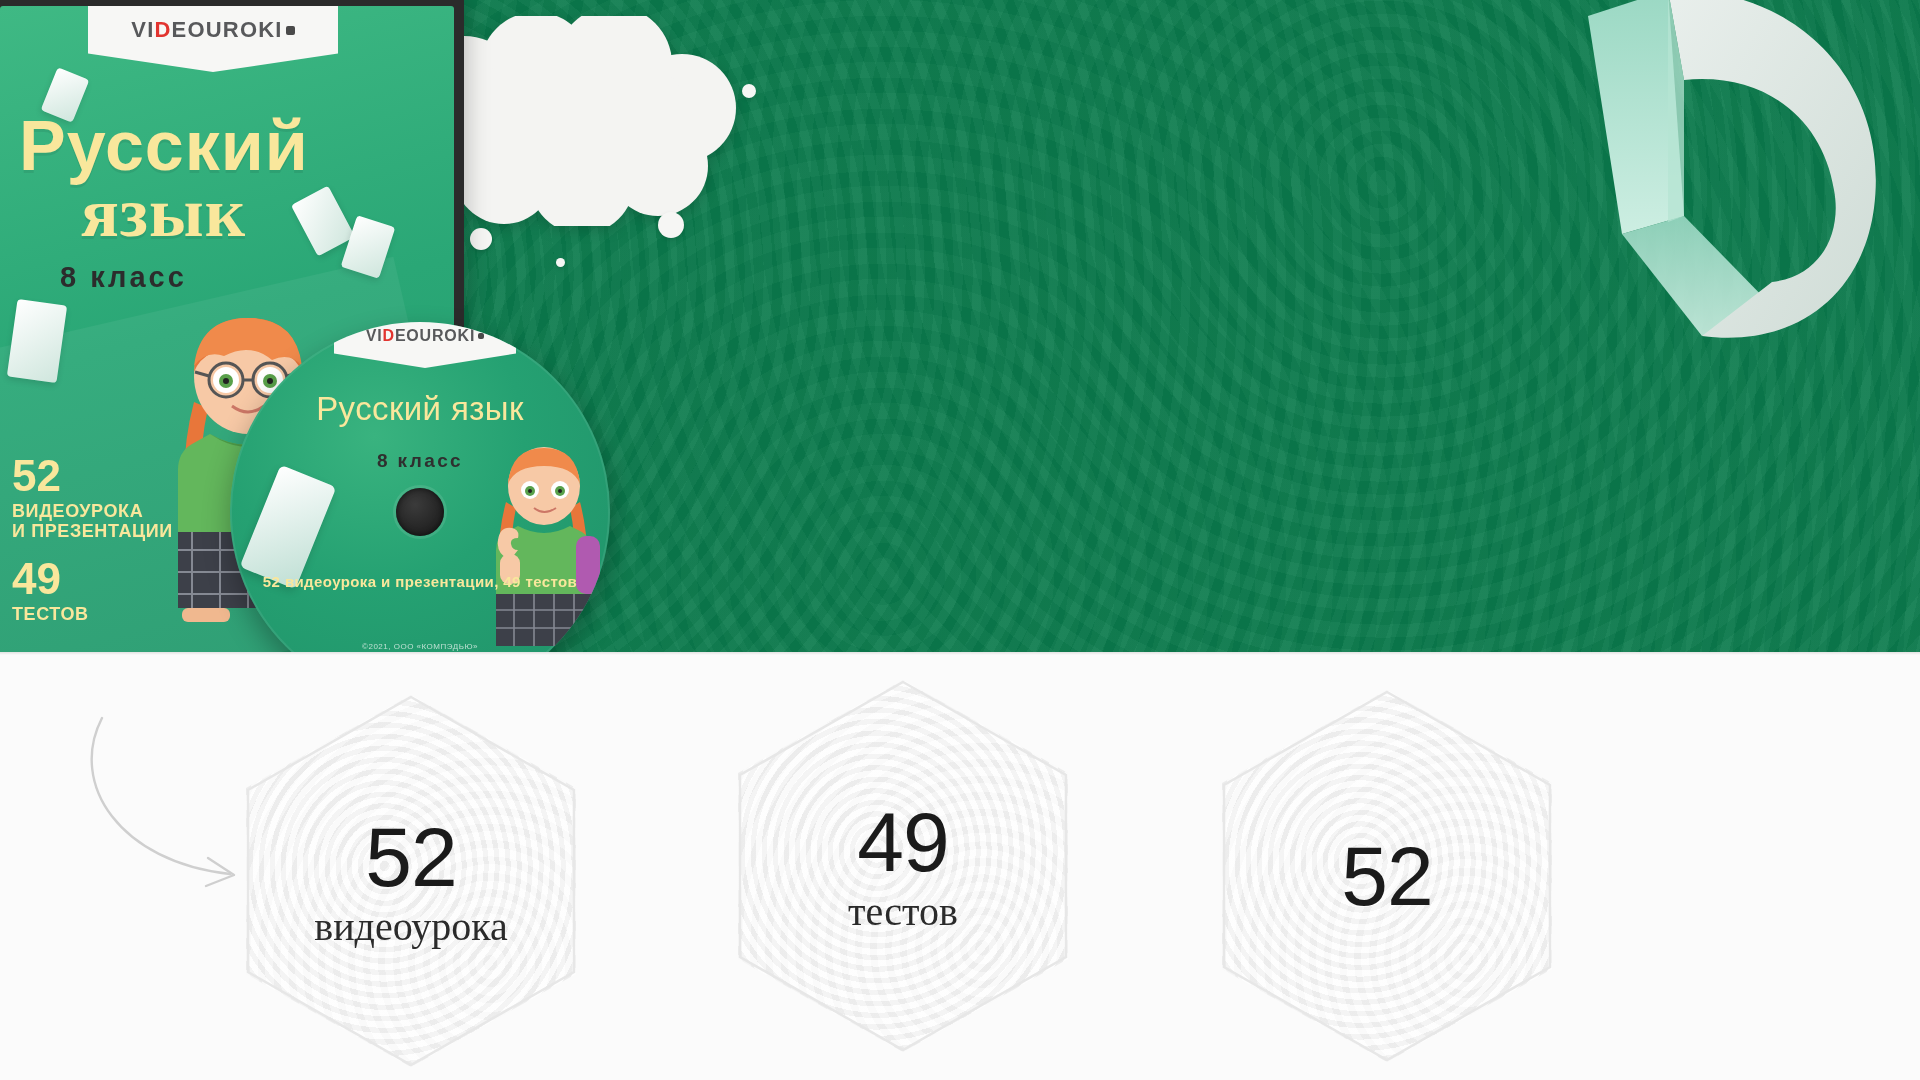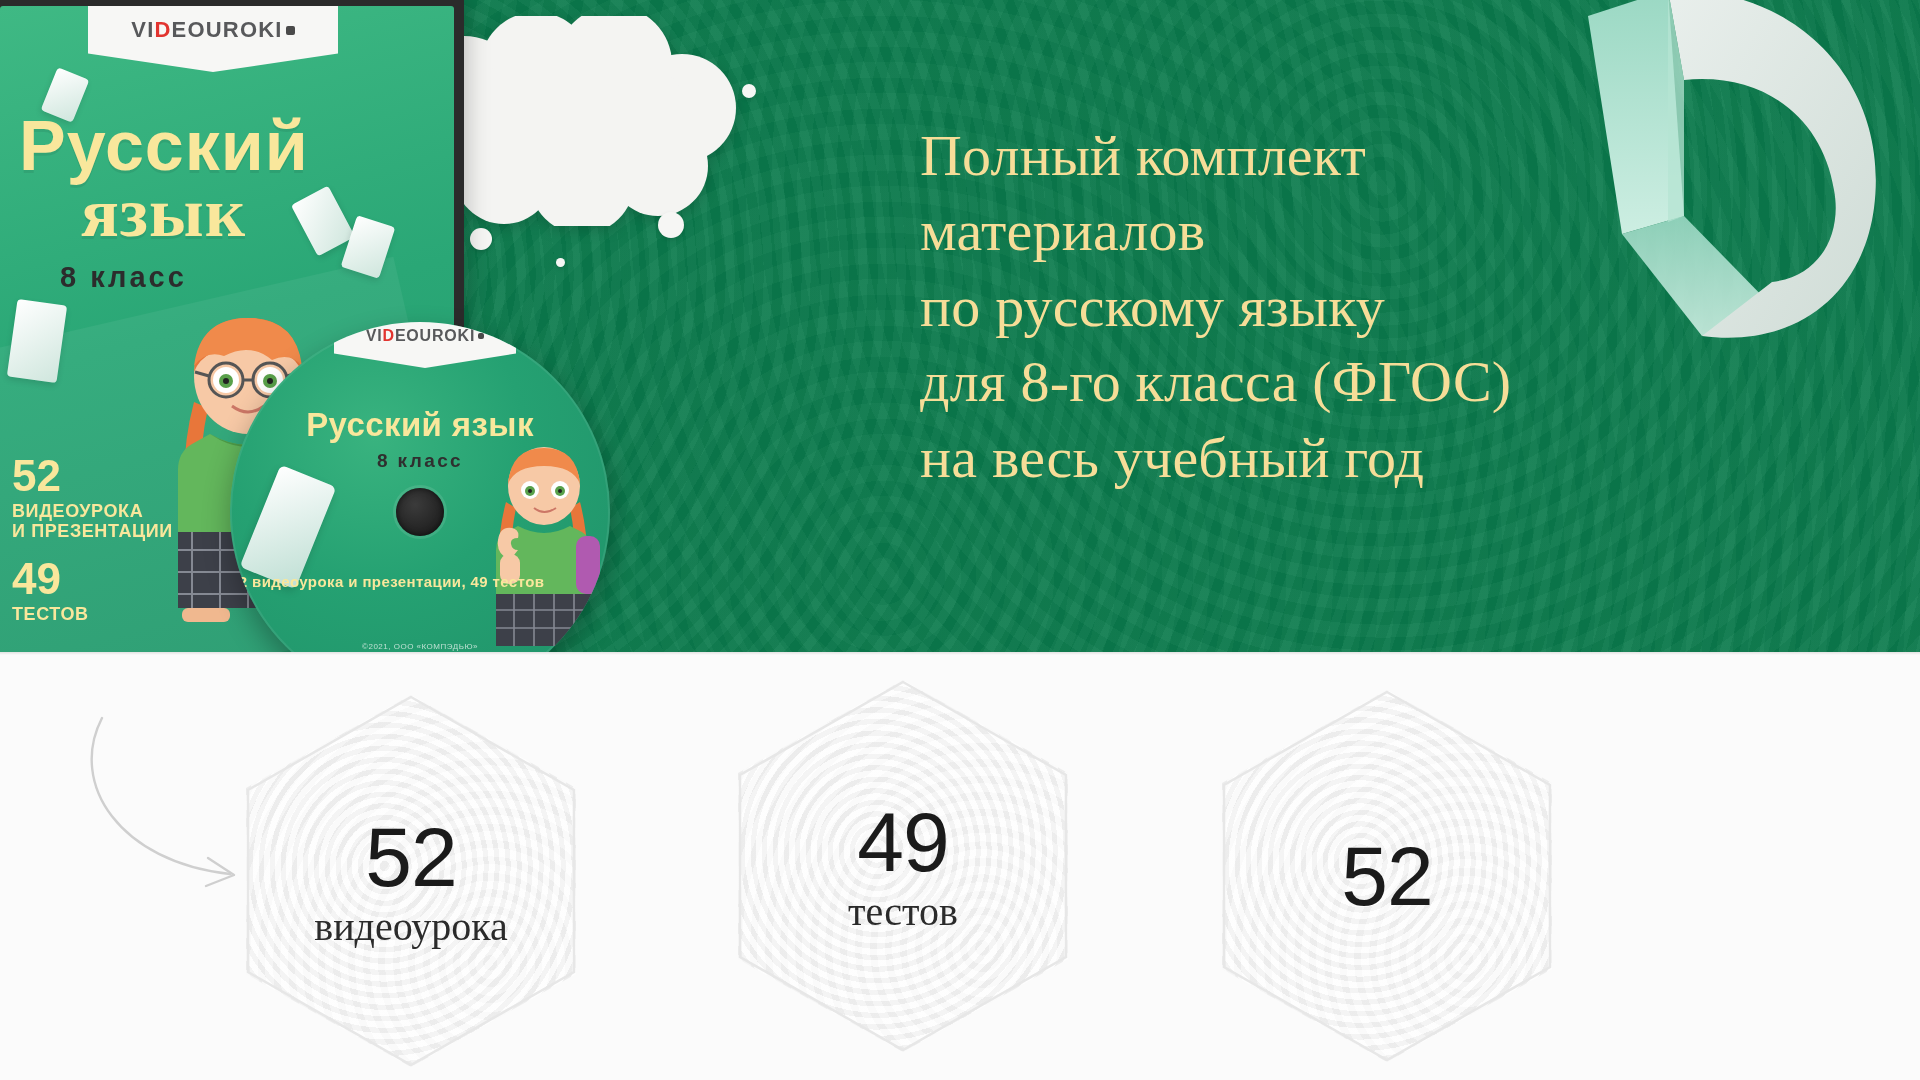--- a/index.html
+++ b/index.html
@@ -93,28 +93,28 @@
     background:radial-gradient(circle at 38% 30%, #39b37f 0%, #25a172 42%, #1f9068 100%);
     box-shadow:0 12px 28px rgba(0,0,0,.30), inset 0 0 0 2px rgba(255,255,255,.08);
     overflow:hidden;
   }
   .disc-logo{
     position:absolute; left:104px; top:-2px; width:182px; height:48px; background:#f7f7f5;
     clip-path:polygon(0 0,100% 0,100% 70%,50% 100%,0 70%);
     display:flex; align-items:flex-start; justify-content:center; padding-top:7px;
   }
   .disc-logo .logo-text{ font-size:16px; letter-spacing:.8px; }
-  .disc-title{ position:absolute; left:0; top:84px; width:380px; text-align:center; color:#f9e79c; font-size:33px; font-weight:700; letter-spacing:.4px; }
+  .disc-title{ position:absolute; left:0; top:68px; width:380px; text-align:center; color:#f9e79c; font-size:33px; font-weight:400; letter-spacing:.4px; }
   .disc-grade{ position:absolute; left:0; top:128px; width:380px; text-align:center; color:#2f2f2f; font-size:19px; font-weight:700; letter-spacing:2.4px; }
   .disc-hole{
     position:absolute; left:166px; top:166px; width:48px; height:48px; border-radius:50%;
     background:radial-gradient(circle at 40% 35%,#3b3b3b,#161616);
     box-shadow:inset 0 0 6px rgba(0,0,0,.6), 0 0 0 3px rgba(255,255,255,.10);
   }
-  .disc-stats{ position:absolute; left:0; top:250px; width:380px; color:#f9e79c; font-size:15px; font-weight:700; line-height:1.35; letter-spacing:.4px; }
+  .disc-stats{ position:absolute; left:0; top:250px; width:380px; text-align:center; color:#f9e79c; font-size:15px; font-weight:700; line-height:1.35; letter-spacing:.4px; }
   .disc-copy{ position:absolute; left:0; top:320px; width:380px; text-align:center; color:#d7ece3; font-size:8px; letter-spacing:.5px; opacity:.85; }
   .disc-chalk{ position:absolute; left:28px; top:150px; width:60px; height:110px; background:linear-gradient(140deg,#ffffff,#bfdfd4); border-radius:6px; transform:rotate(22deg); box-shadow:0 4px 8px rgba(0,0,0,.15); }
   .disc-girl{ position:absolute; right:6px; top:118px; width:120px; height:240px; }
 
   
   .bubble{
     position:absolute; left:386px; top:16px; width:350px; height:210px;
     filter:drop-shadow(0 4px 7px rgba(0,0,0,.16));
   }
   .bubble-text{
@@ -167,25 +167,20 @@
           <stop offset="0" stop-color="#9ad8c3"></stop>
           <stop offset="1" stop-color="#cdeee2"></stop>
         </linearGradient>
       </defs>
       <path d="M118 40 L198 14 L214 240 L152 258 Z" fill="url(#swSide)"></path>
       <path d="M152 258 L214 240 L302 330 L232 360 Z" fill="url(#swSide)" opacity=".9"></path>
       <path d="M198 14 C 330 10, 420 110, 404 232 C 392 322, 322 372, 232 360 L 302 306 C 352 300, 372 256, 364 214 C 352 140, 292 96, 214 104 Z" fill="url(#swFace)"></path>
       <path d="M198 14 L214 104 L214 240 L198 246 Z" fill="#b6e4d3" opacity=".75"></path>
     </svg>
 
-    <div class="headline">Полный комплект
-материалов
-по русскому языку
-для 8-го класса (ФГОС)
-на весь учебный год</div>
 
     <svg class="bubble" viewBox="0 0 350 210">
       <g fill="#f4f4f2">
         <circle cx="78" cy="82" r="62"></circle>
         <circle cx="150" cy="52" r="56"></circle>
         <circle cx="228" cy="48" r="58"></circle>
         <circle cx="296" cy="92" r="54"></circle>
         <circle cx="272" cy="150" r="50"></circle>
         <circle cx="196" cy="166" r="52"></circle>
         <circle cx="118" cy="158" r="50"></circle>

